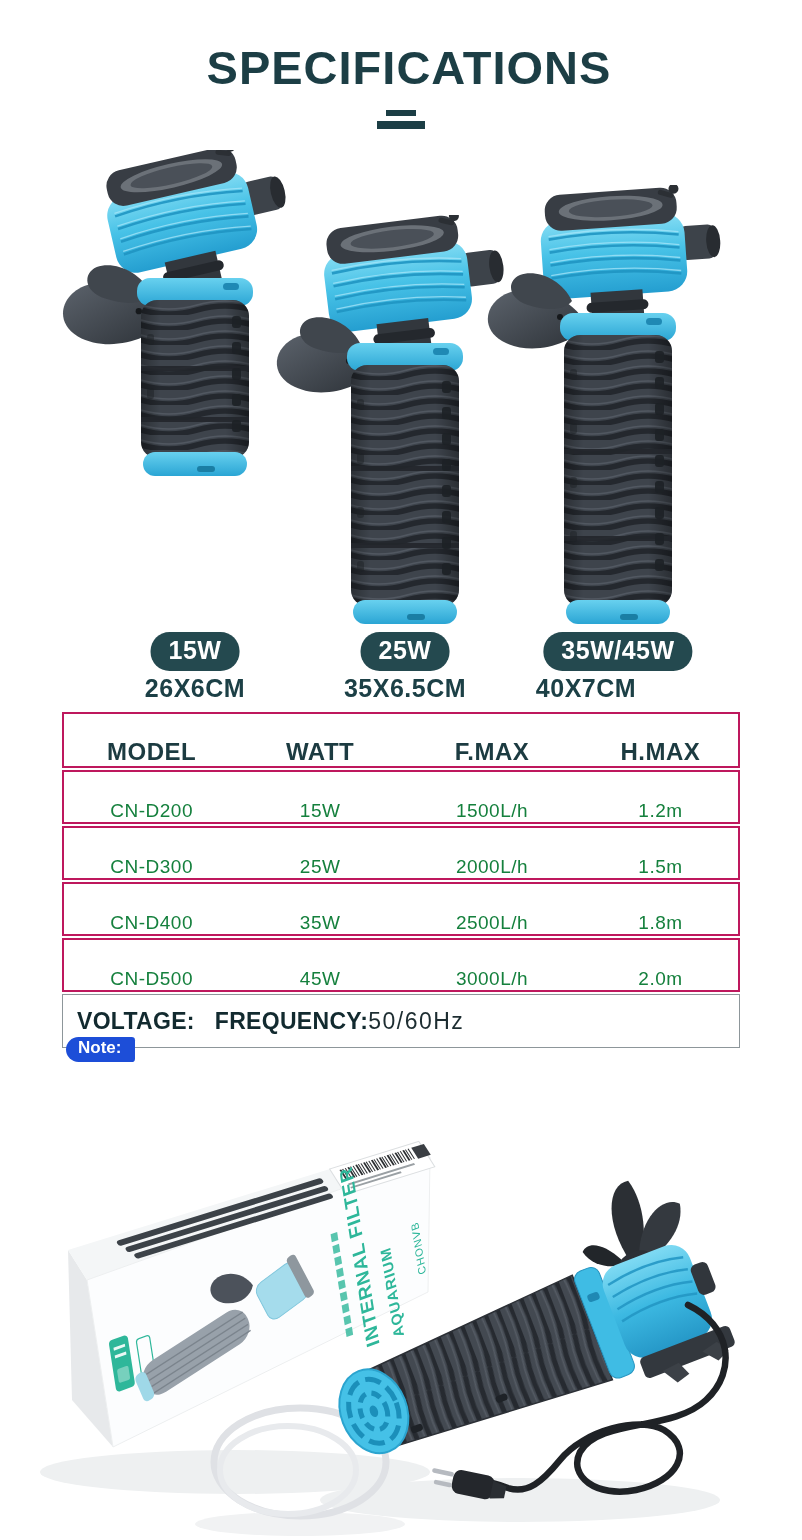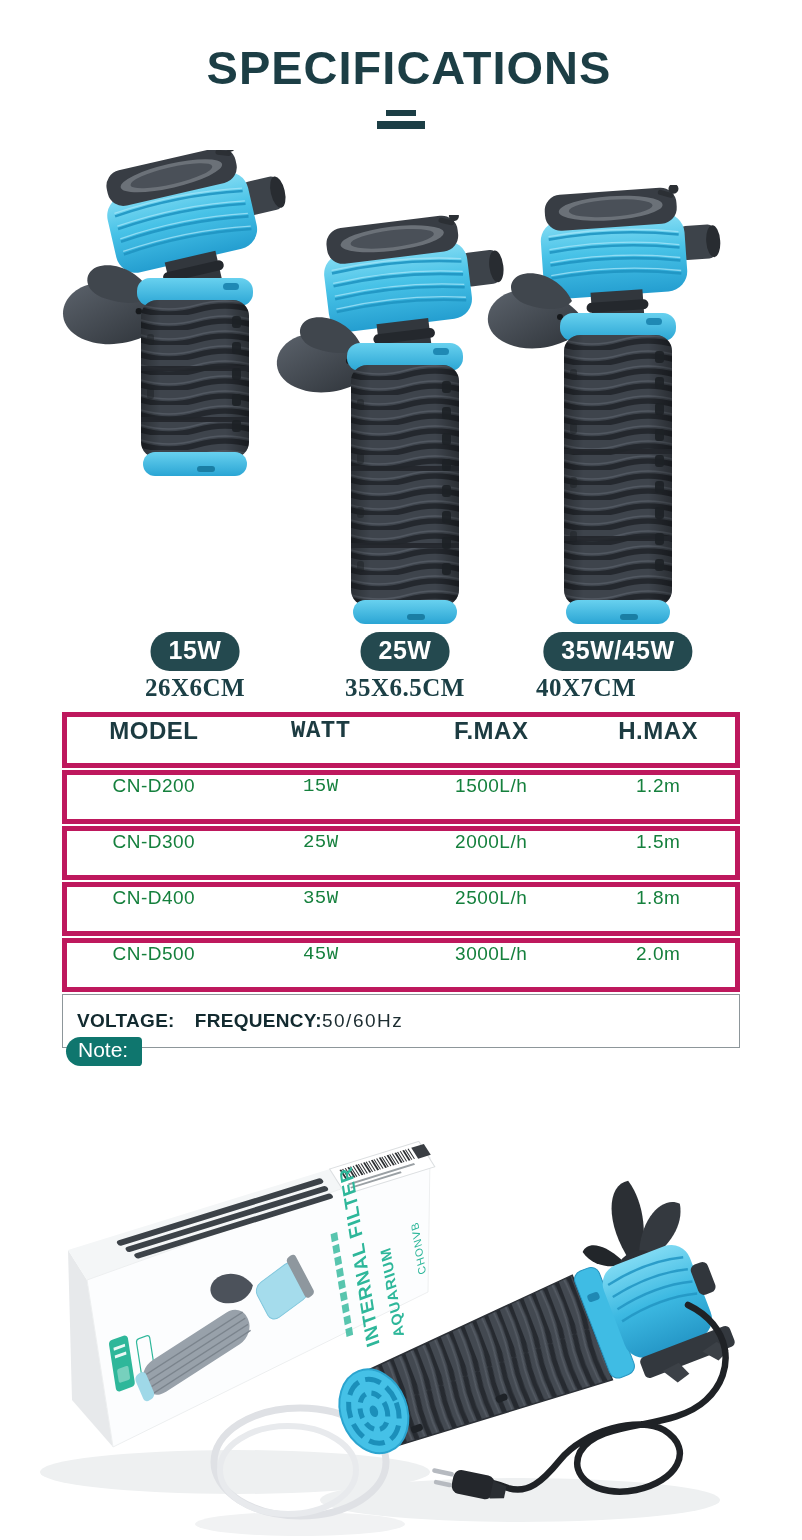--- a/index.html
+++ b/index.html
@@ -21,45 +21,45 @@
   #p2{left:265px;top:215px;}
   #p3{left:478px;top:185px;}
   
   .watt-badge{
     position:absolute;top:632px;transform:translateX(-50%);
     background:#24494f;color:#ffffff;font-weight:bold;font-size:25px;
     border-radius:19px;padding:4px 18px 6px 18px;white-space:nowrap;letter-spacing:0.5px;
   }
   .dim-label{
     position:absolute;top:674px;transform:translateX(-50%);
-    color:#1c4046;font-weight:bold;font-size:25px;letter-spacing:0.5px;white-space:nowrap;font-family:Liberation Serif, serif;
+    color:#1c4046;font-weight:bold;font-size:25px;letter-spacing:0.5px;white-space:nowrap;
   }
   
   .spec-table{position:absolute;left:62px;top:712px;width:678px;}
   .trow{
-    display:flex;align-items:flex-start;border:5px solid #be185d;
+    display:flex;align-items:flex-end;border:2px solid #be185d;
     height:54px;margin-bottom:2px;background:#fff;box-sizing:border-box;
   }
   .trow.header{height:56px;}
   .tcell{text-align:center;}
-  .c0{width:26%;} .c1{width:24%;font-family:Liberation Mono, monospace;} .c2{width:27%;} .c3{width:23%;}
+  .c0{width:26%;} .c1{width:24%;} .c2{width:27%;} .c3{width:23%;}
   .header .tcell{font-weight:bold;color:#1c3b41;font-size:24px;letter-spacing:0.5px;}
   .data .tcell{color:#15803d;font-size:19px;letter-spacing:0.5px;}
   .vrow{
     display:flex;align-items:center;border:1px solid #8d969a;height:54px;
     padding:0 10px 0 14px;box-sizing:border-box;background:#fff;
-    font-size:19px;color:#16282c;white-space:nowrap;
+    font-size:23px;color:#16282c;white-space:nowrap;
   }
   .vlabel{font-weight:bold;letter-spacing:0.3px;color:#122a2f;}
   .vvalue{letter-spacing:1.5px;color:#1d2d31;}
   .freq-gap{width:20px;}
   
   .note-row{position:absolute;left:66px;top:1037px;display:flex;align-items:center;}
   .note-badge{
-    background:#0f766e;color:#fff;font-weight:normal;font-size:21px;
+    background:#1d4ed8;color:#fff;font-weight:bold;font-size:17px;
     padding:1px 14px 4px 12px;border-radius:15px 4px 4px 15px;
   }
   .note-text{margin-left:10px;font-size:20px;color:#101314;letter-spacing:0.2px;}
   
   #photo{position:absolute;left:0;top:1100px;}
   svg text{font-family:"Liberation Sans",sans-serif;}
 </style>
 </head>
 <body>
 

